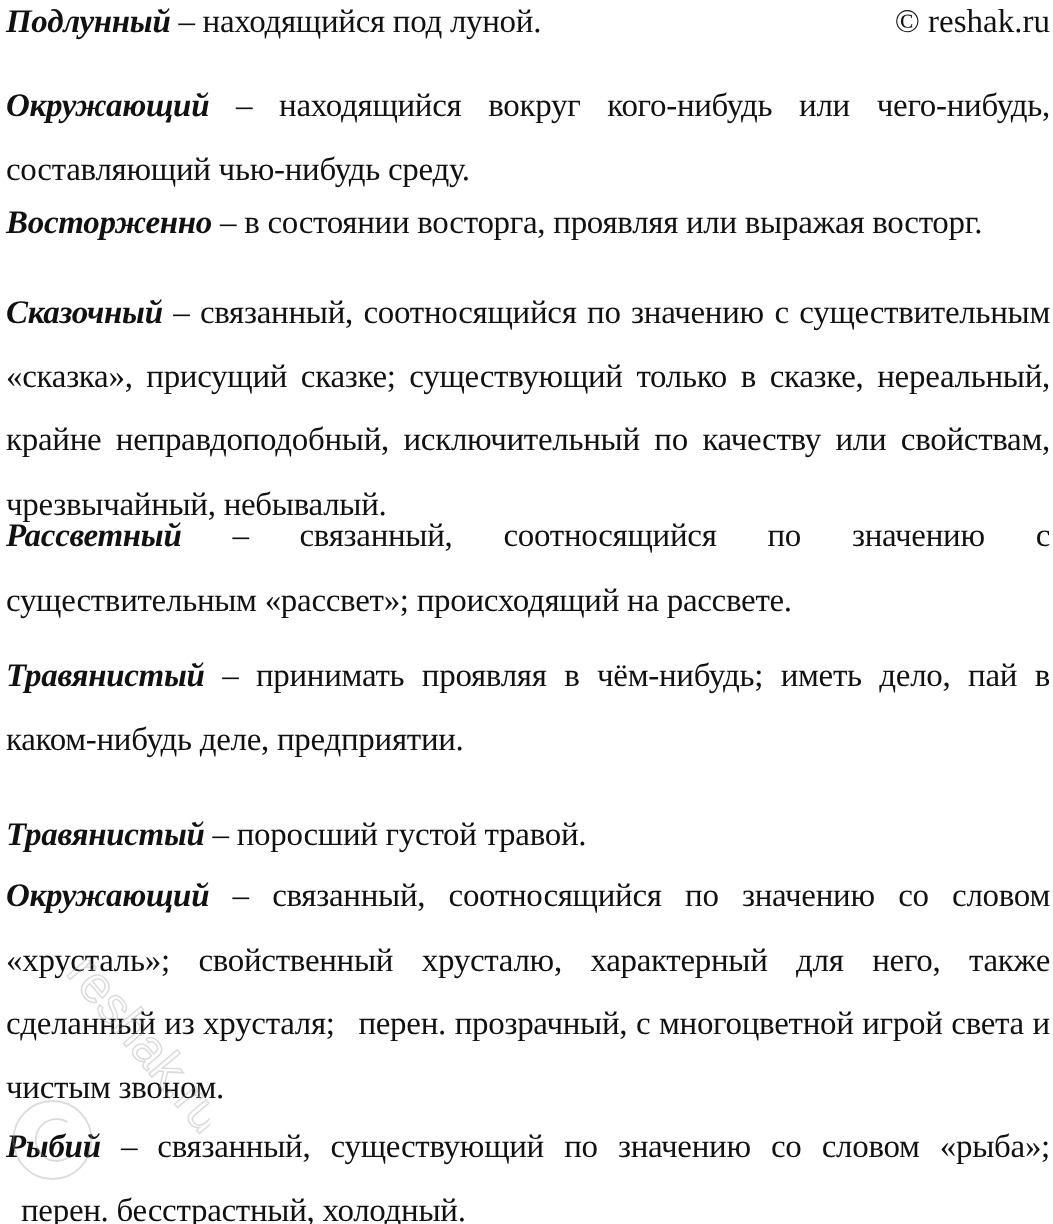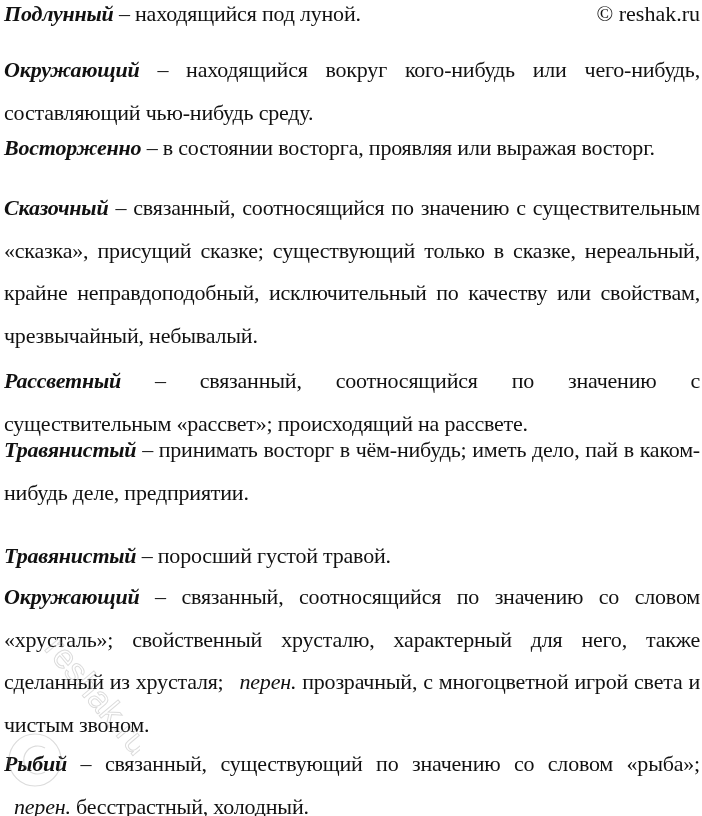--- a/index.html
+++ b/index.html
@@ -29,21 +29,20 @@
       line-height: 42.5px;
       text-align: justify;
       text-align-last: left;
       letter-spacing: -0.2px;
     }
     .term {
       font-weight: bold;
       font-style: italic;
     }
     .note {
-      font-style: italic;
       margin-left: 10px;
     }
     .copyright {
       position: absolute;
       right: 2px;
       top: 0;
       line-height: 28px;
       font-size: 22px;
     }
     .watermark {
@@ -71,26 +70,26 @@
   </div>
 
   <div class="entry" style="top:127px;">
     <span class="term">Восторженно</span><span> – в состоянии восторга, проявляя или выражая восторг.</span>
   </div>
 
   <div class="entry" style="top:187px;">
     <span class="term">Сказочный</span><span> – связанный, соотносящийся по значению с существительным «сказка», присущий сказке; существующий только в сказке, нереальный, крайне неправдоподобный, исключительный по качеству или свойствам, чрезвычайный, небывалый.</span>
   </div>
 
-  <div class="entry" style="top:360px;">
+  <div class="entry" style="top:336px;">
     <span class="term">Рассветный</span><span> – связанный, соотносящийся по значению с существительным «рассвет»; происходящий на рассвете.</span>
   </div>
 
   <div class="entry" style="top:429px;">
-    <span class="term">Травянистый</span><span> – принимать восторг в чём-нибудь; иметь дело, пай в каком-нибудь деле, предприятии.</span>
+    <span class="term">Травянистый</span><span> – принимать проявляя в чём-нибудь; иметь дело, пай в каком-нибудь деле, предприятии.</span>
   </div>
 
   <div class="entry" style="top:535px;">
     <span class="term">Травянистый</span><span> – поросший густой травой.</span>
   </div>
 
   <div class="entry" style="top:576px;">
     <span class="term">Окружающий</span><span> – связанный, соотносящийся по значению со словом «хрусталь»; свойственный хрусталю, характерный для него, также сделанный из хрусталя; </span><span class="note">перен.</span><span> прозрачный, с многоцветной игрой света и чистым звоном.</span>
   </div>
 

